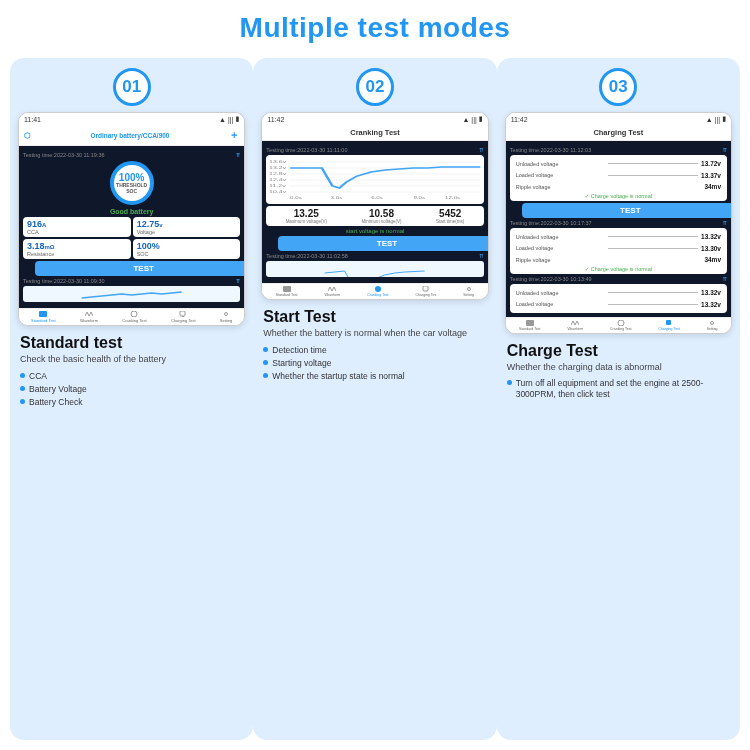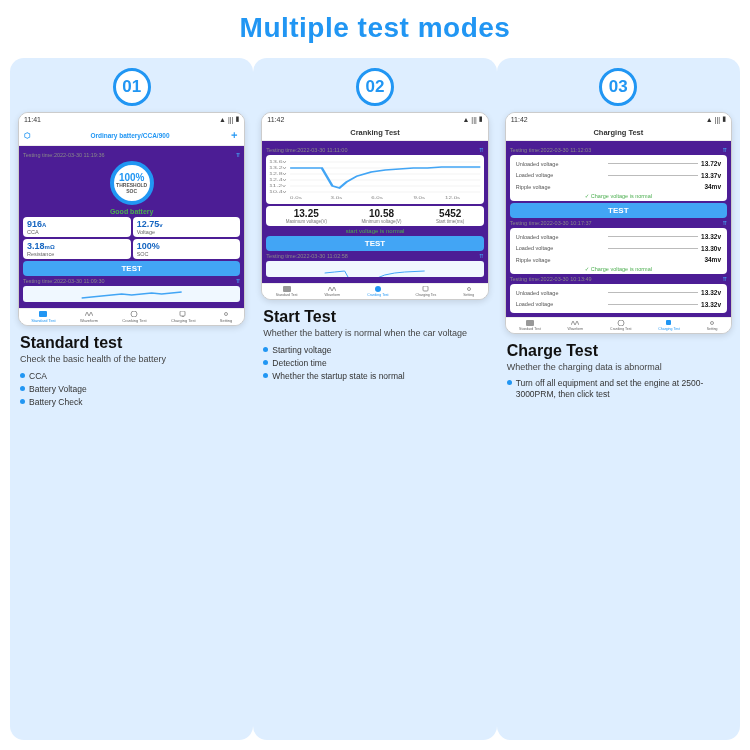--- a/index.html
+++ b/index.html
@@ -26,21 +26,20 @@
       font-weight: 900;
       color: #2196f3;
       margin-bottom: 14px;
       letter-spacing: 0.5px;
     }
 
     .cards-row {
       display: flex;
       width: 100%;
       flex: 1;
-      justify-content: flex-end;
     }
 
     .card {
       flex: 1;
       background: #deeeff;
       border-radius: 14px;
       padding: 10px 8px 10px;
       display: flex;
       flex-direction: column;
       align-items: center;
@@ -96,21 +95,21 @@
       display: flex;
       align-items: center;
       justify-content: space-between;
       font-size: 7.5px;
       font-weight: bold;
       color: #333;
     }
 
     .phone-body {
       padding: 4px;
-      background: #4c1d95;
+      background: #0f172a;
     }
 
     
     .battery-circle-container {
       display: flex;
       justify-content: center;
       margin: 3px 0;
     }
 
     .battery-circle {
@@ -182,21 +181,21 @@
     .test-btn {
       background: #42a5f5;
       color: #fff;
       border: none;
       border-radius: 4px;
       width: 100%;
       padding: 3px 0;
       font-size: 8px;
       font-weight: bold;
       text-align: center;
-      margin: 2px 0;
+      margin: 2px 12px;
     }
 
     .time-label {
       font-size: 5.5px;
       color: #888;
       display: flex;
       align-items: center;
       justify-content: space-between;
       margin: 2px 0;
     }
@@ -602,25 +601,25 @@
           </div>
         </div>
       </div>
 
       <div class="card-desc">
         <div class="card-title">Start Test</div>
         <div class="card-subtitle">Whether the battery is normal when the car voltage</div>
         <ul class="bullet-list">
           <li>
               <span class="bullet-dot"></span>
-              <span>Starting voltage</span>
+              <span>Detection time</span>
             </li>
           <li>
               <span class="bullet-dot"></span>
-              <span>Detection time</span>
+              <span>Starting voltage</span>
             </li>
           <li>
               <span class="bullet-dot"></span>
               <span>Whether the startup state is normal</span>
             </li>
         </ul>
       </div>
     </div>
 
     <div class="card">

